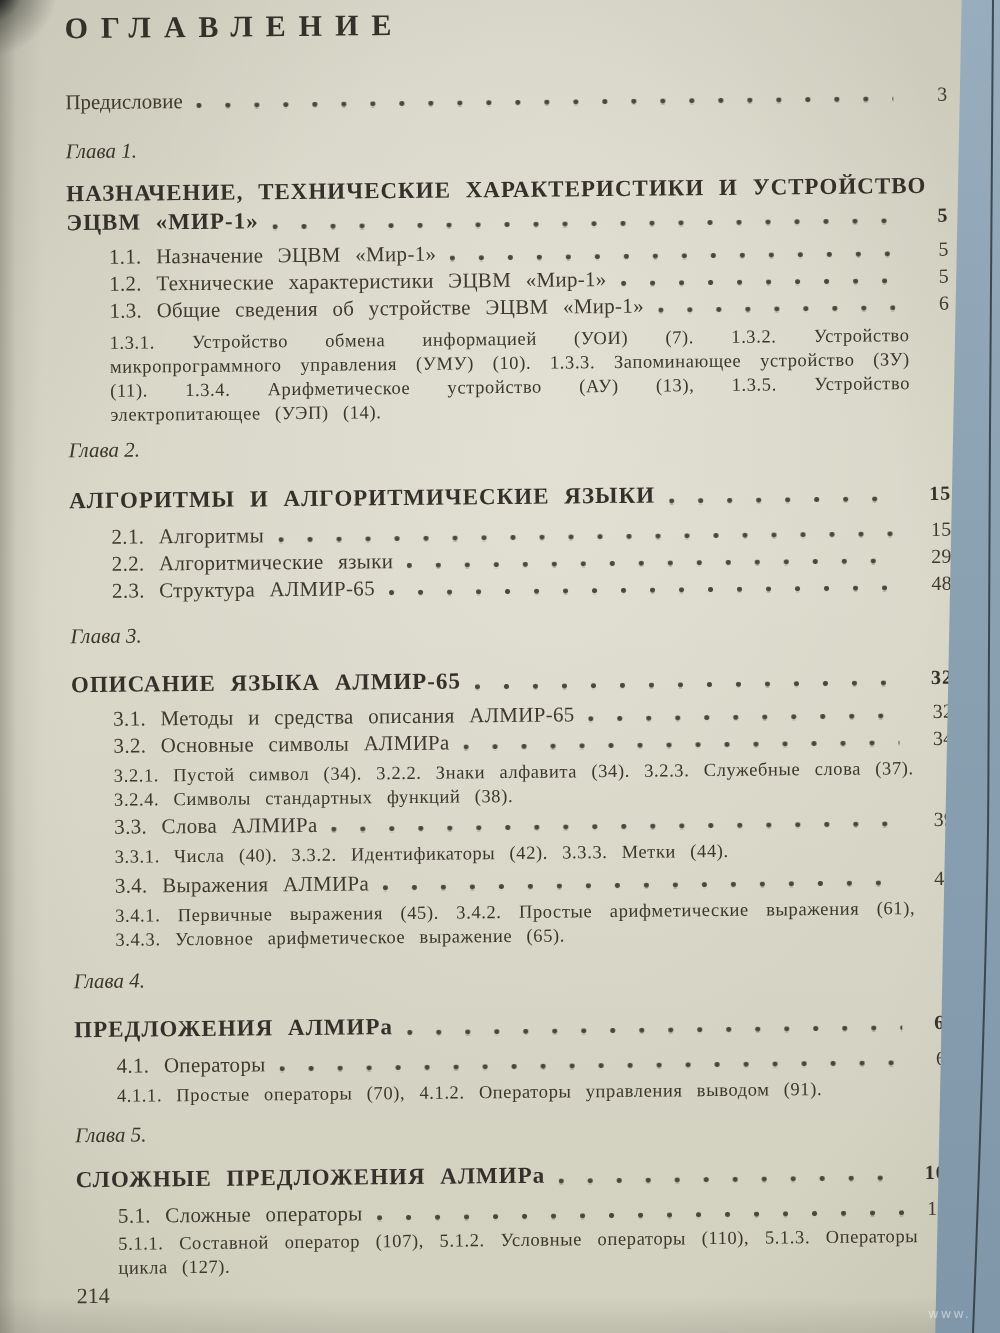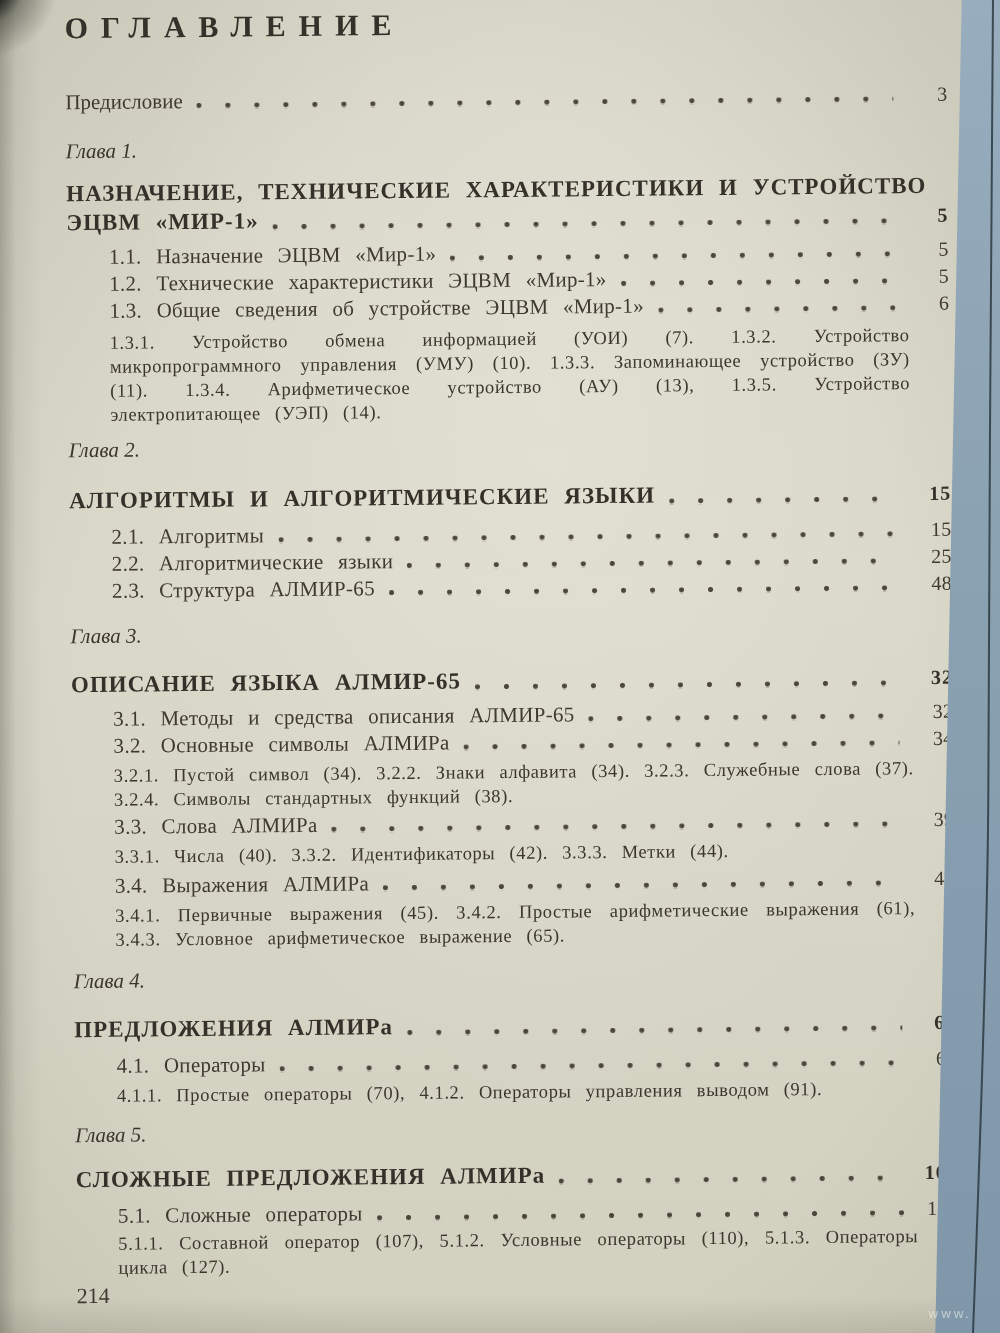--- a/index.html
+++ b/index.html
@@ -110,21 +110,21 @@
       <span class="pg">15</span>
     </div>
     <div class="row sec" style="margin-top:8px">
       <span class="lbl">2.1. Алгоритмы</span>
       <span class="leader"></span>
       <span class="pg">15</span>
     </div>
     <div class="row sec">
       <span class="lbl">2.2. Алгоритмические языки</span>
       <span class="leader"></span>
-      <span class="pg">25</span>
+      <span class="pg">29</span>
     </div>
     <div class="row sec">
       <span class="lbl">2.3. Структура АЛМИР-65</span>
       <span class="leader"></span>
       <span class="pg">48</span>
     </div>
 
     <div class="chapter-label" style="margin-top:18px">Глава 3.</div>
     <div class="row chap-title" style="margin-top:20px">
       <span>ОПИСАНИЕ ЯЗЫКА АЛМИР-65</span>

